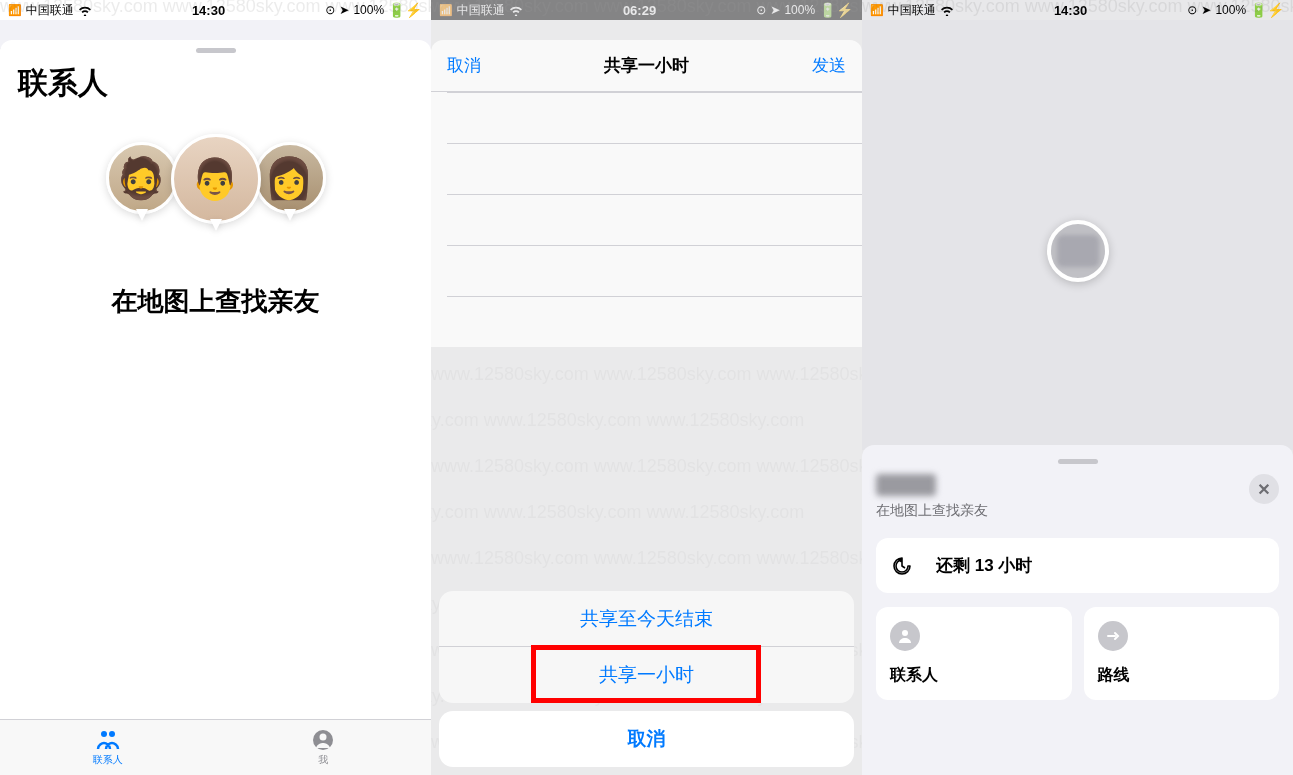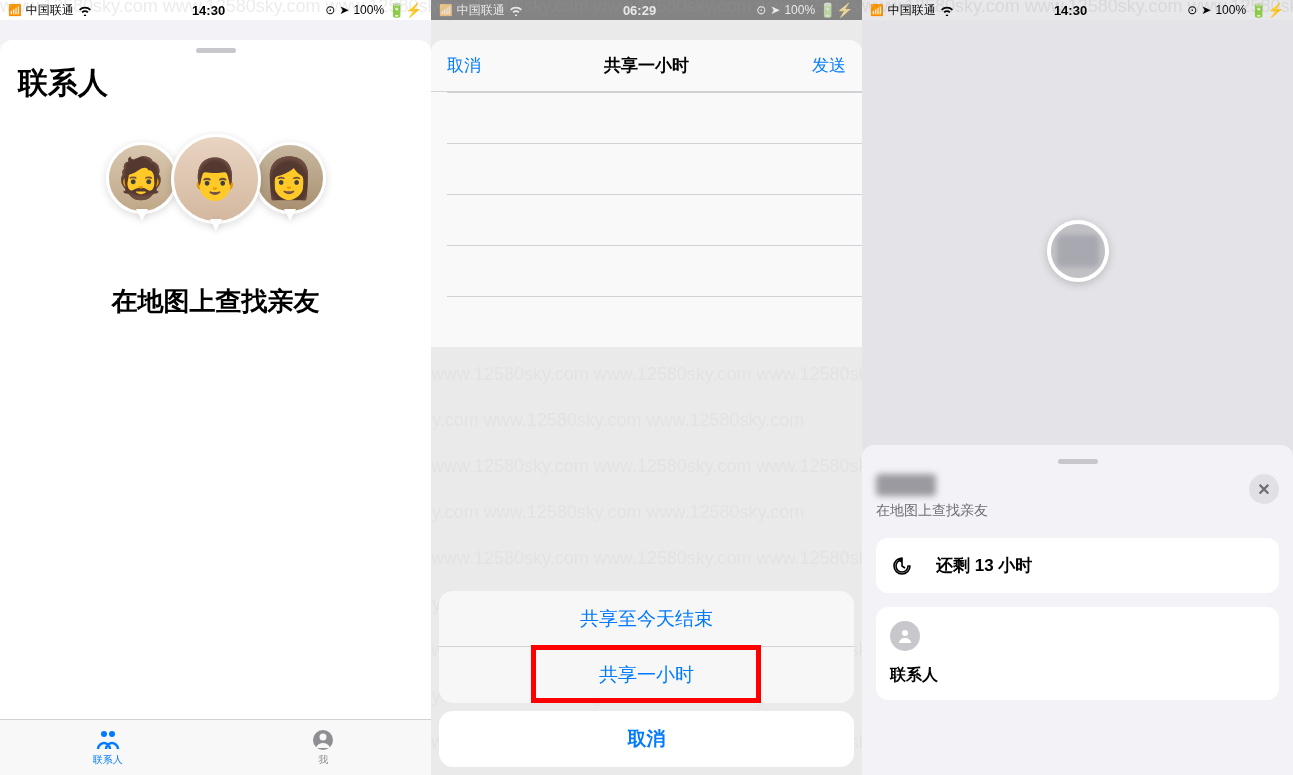--- a/index.html
+++ b/index.html
@@ -281,20 +281,28 @@
     <div class="two-cards">
       <div class="action-card">
         <div class="circle-icon">
           <svg width="16" height="16" viewBox="0 0 16 16">
               <circle cx="8" cy="5" r="3" fill="#fff"></circle>
               <path d="M2 15c0-3 3-5 6-5s6 2 6 5" fill="#fff"></path>
             </svg>
         </div>
         <div class="action-label">联系人</div>
       </div>
+      <div class="action-card">
+        <div class="circle-icon">
+          <svg width="16" height="16" viewBox="0 0 16 16">
+              <path d="M3 8h7M10 5l3 3-3 3" fill="none" stroke="#fff" stroke-width="2" stroke-linecap="round"></path>
+            </svg>
+        </div>
+        <div class="action-label">路线</div>
+      </div>
     </div>
   </div>
   <div class="watermark">
       <span style="top: -4px; left: 0px;">www.12580sky.com   www.12580sky.com   www.12580sky.com</span>
       <span style="top: 42px; left: -110px;">www.12580sky.com   www.12580sky.com   www.12580sky.com</span>
       <span style="top: 88px; left: 0px;">www.12580sky.com   www.12580sky.com   www.12580sky.com</span>
       <span style="top: 134px; left: -110px;">www.12580sky.com   www.12580sky.com   www.12580sky.com</span>
       <span style="top: 180px; left: 0px;">www.12580sky.com   www.12580sky.com   www.12580sky.com</span>
       <span style="top: 226px; left: -110px;">www.12580sky.com   www.12580sky.com   www.12580sky.com</span>
       <span style="top: 272px; left: 0px;">www.12580sky.com   www.12580sky.com   www.12580sky.com</span>

